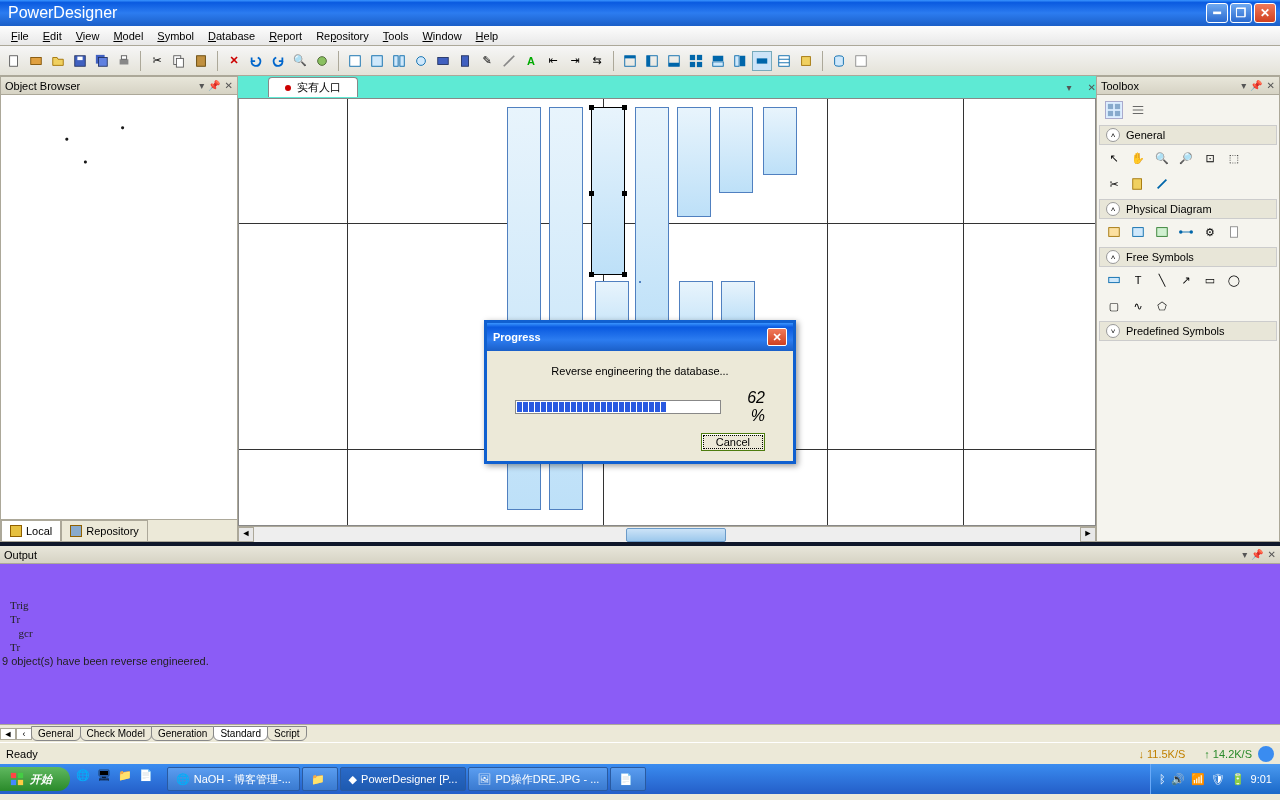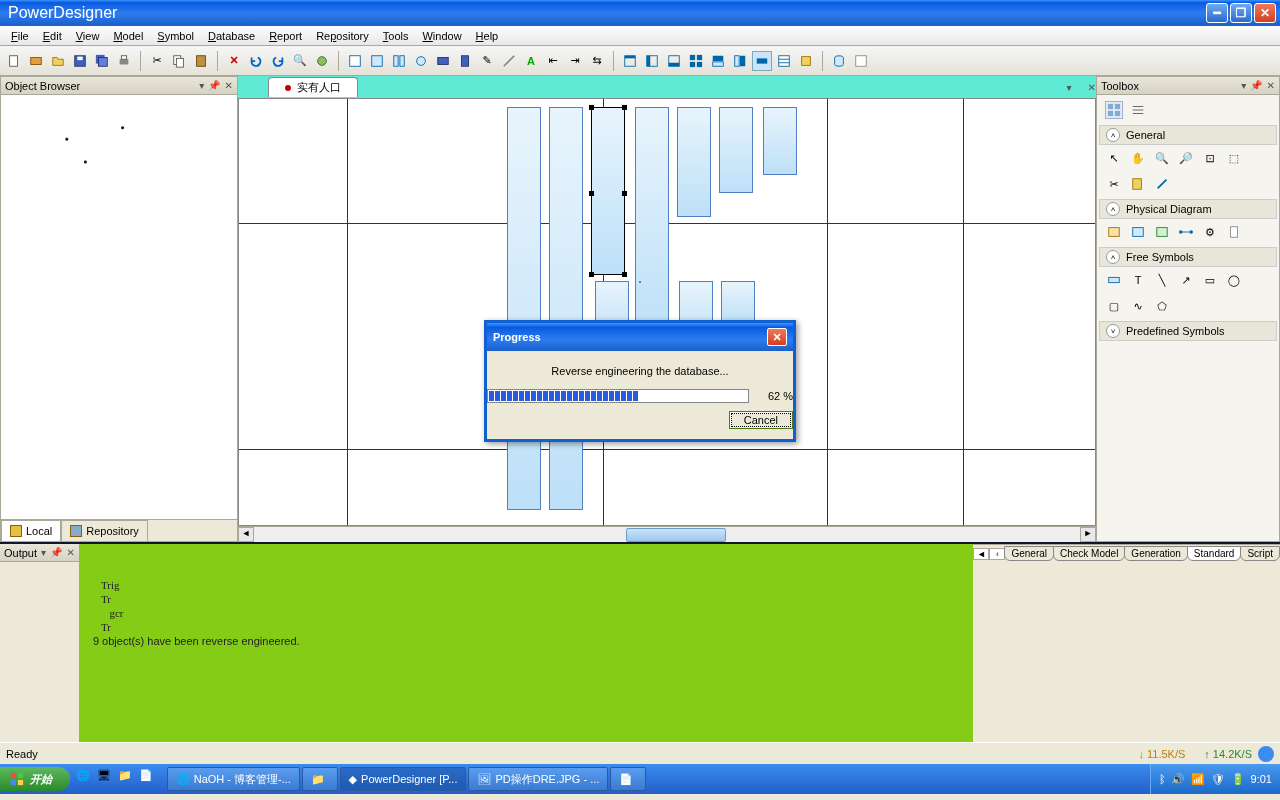--- a/index.html
+++ b/index.html
@@ -67,22 +67,22 @@
 
 
 .toolbox { width:184px; }
 .tb-body{ flex:1; background:#f5f4ee; overflow:auto; padding:2px; }
 .tb-row{ display:flex; gap:6px; padding:4px 6px; flex-wrap:wrap; }
 .tb-section-hdr{ background:#e8e6d8; padding:2px 6px; border:1px solid #ccc; display:flex; align-items:center; gap:6px; margin-top:2px; }
 .tb-section-hdr .chev{ width:14px;height:14px;border:1px solid #999;border-radius:50%;display:inline-flex;align-items:center;justify-content:center;font-size:8px;background:#fff;}
 .tool-icon{ width:18px;height:18px; display:inline-flex; align-items:center; justify-content:center; border:1px solid transparent; }
 
 
-.output-wrap{ height:200px; display:flex; flex-direction:row; border-top:2px solid #0f172a; }
-.output-body{ flex:1; background:#84cc16; padding:6px 14px; font-family:"Segoe UI",Tahoma; font-size:11px; color:#222; line-height:14px; overflow:hidden; white-space:pre; }
+.output-wrap{ height:200px; display:flex; flex-direction:column; border-top:4px solid #0f172a; }
+.output-body{ flex:1; background:#8b5cf6; padding:6px 2px; font-family:"Segoe UI",Tahoma; font-size:11px; color:#222; line-height:14px; overflow:hidden; white-space:pre; }
 .output-tabs{ height:18px; display:flex; background:#ece9d8; border-top:1px solid #aca899; align-items:center; }
 .out-nav{ width:16px; border:1px solid #aca899; text-align:center; font-size:9px; background:#fff; }
 .out-tab{ padding:1px 6px; border:1px solid #888; border-radius:0 0 6px 6px; background:#fff; margin-left:-1px; font-size:10px; }
 .out-tab.active{ background:#fff; font-weight:normal; }
 .out-tab:not(.active){ background:#ece9d8; }
 
 
 .statusbar{ height:22px; background:#ece9d8; border-top:1px solid #fff; display:flex; align-items:center; padding:0 6px; font-size:11px; }
 .statusbar .right{ margin-left:auto; display:flex; gap:6px; align-items:center; color:#2a8a2a; font-size:10px; }
 .statusbar .up{ color:#2a8a2a;margin-left:13px; }
@@ -97,26 +97,26 @@
 .task-item{ height:24px; padding:0 8px; background:linear-gradient(#5a9df0,#3a7ad0); border:1px solid #2a5aa0; color:#fff; display:flex; align-items:center; gap:4px; border-radius:2px; max-width:160px; overflow:hidden; white-space:nowrap; }
 .task-item.active{ background:linear-gradient(#2a6ac8,#1e5ab0); }
 .tray{ background:linear-gradient(#4a9af0,#1a68c8); height:30px; display:flex; align-items:center; padding:0 8px; color:#fff; gap:6px; font-size:10px; border-left:1px solid #6aaaf8; }
 .tray .clk{ font-size:11px; }
 
 
 .dialog{ position:absolute; left:484px; top:320px; width:312px; border:3px solid #1060d0; background:#ece9d8; box-shadow:2px 2px 6px rgba(0,0,0,0.4); }
 .dialog-title{ height:28px; background:linear-gradient(to bottom,#3a95ff 0%,#0a5ae0 15%,#2c7cf0 60%,#1b5fc8 100%); color:#fff; font-weight:bold; display:flex; align-items:center; padding:0 6px; font-size:12px; }
 .dialog-title .dspacer{flex:1;}
 .dlg-close{ width:20px;height:18px;background:linear-gradient(#f07a5a,#d04020);border:1px solid #fff;border-radius:2px;display:flex;align-items:center;justify-content:center;color:#fff;font-weight:bold;font-size:11px;}
-.dialog-body{ padding:14px 0 10px; text-align:center; }
+.dialog-body{ padding:14px 28px 10px; text-align:center; }
 .dialog-msg{ font-size:11px; margin-bottom:12px; }
 .progress-row{ display:flex; align-items:center; gap:8px; margin-bottom:8px; }
 .progress-bar{ flex:1; height:14px; border:1px solid #888; background:#fff; display:flex; padding:1px; gap:1px; }
 .progress-seg{ width:5px; background:#2a5ae0; }
-.progress-pct{ font-size:11px; width:36px; text-align:right; }
+.progress-pct{ font-size:16px; width:36px; text-align:right;font-style:italic; }
 .dialog-btn{ float:right; padding:2px 14px; border:1px solid #888; background:#ece9d8; box-shadow:inset 1px 1px #fff; }
 .dialog-btn.focus{ outline:1px dotted #000; outline-offset:-3px; border:1px solid #4d7c0f; }
 
 svg{ width:14px; height:14px; }
 </style>
 </head>
 <body>
 
 <div class="titlebar">
   <span class="title-text">PowerDesigner</span>

